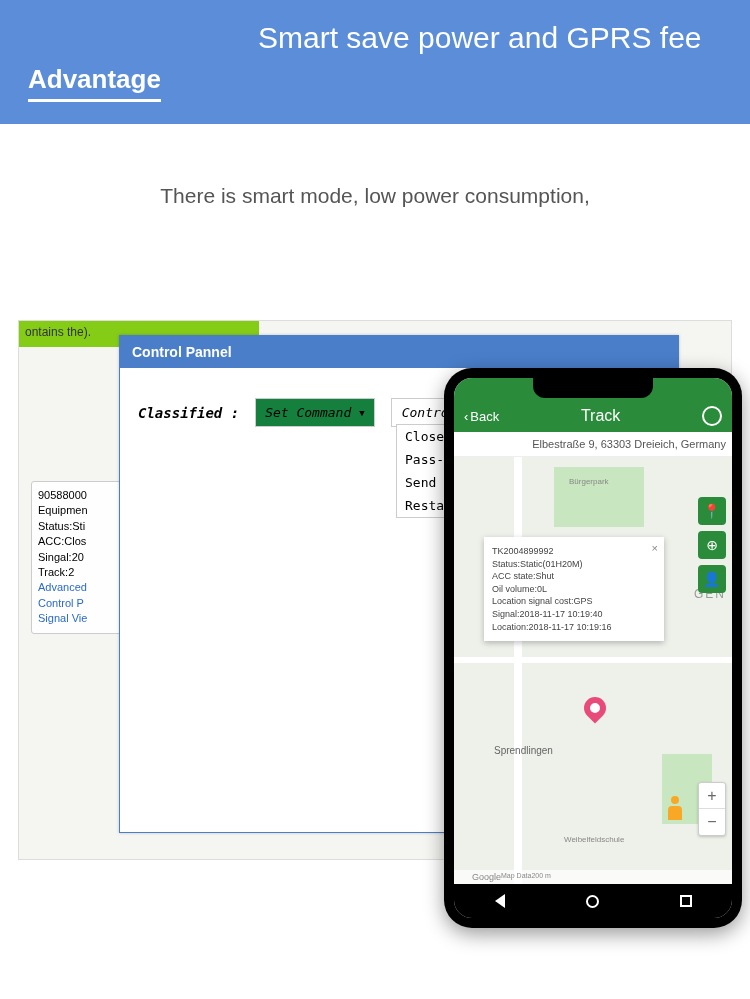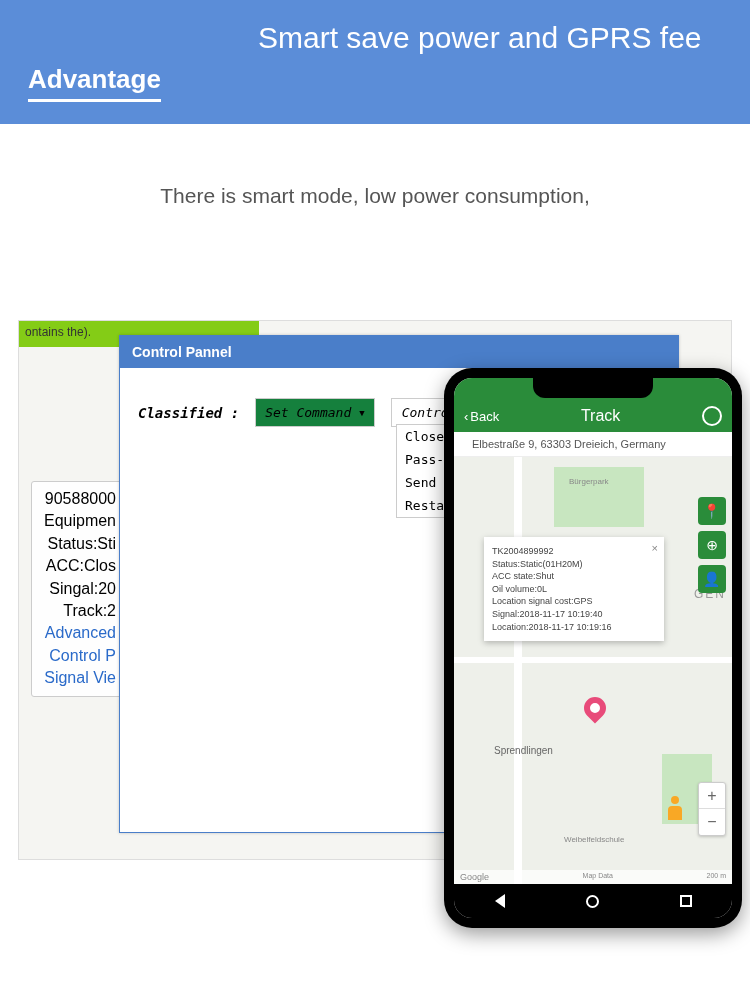--- a/index.html
+++ b/index.html
@@ -24,32 +24,32 @@
     .panel-dropdown { border: 1px solid #ccc; padding: 6px 9px; font-family: monospace; font-size: 13px; display: flex; align-items: center; gap: 8px; background: #15803d; text-align: center; }
     .dd-arrow { font-size: 9px; }
     .panel-button { border: 1px solid #ccc; padding: 6px 10px; font-family: monospace; font-size: 13px; background: #fff; }
     .dropdown-menu { position: absolute; top: 88px; left: 276px; border: 1px solid #ccc; background: #fff; font-family: monospace; font-size: 13px; width: 120px; }
     .dropdown-menu div { padding: 4px 8px; }
     
     .side-info { position: absolute; top: 80px; left: 0; width: 100px; font-size: 11px; color: #444; }
     .side-checkbox { display: flex; align-items: center; gap: 4px; padding: 6px 0; border-bottom: 1px solid #ddd; }
     .side-icon-row { padding: 8px 4px; }
     .red-sq { width: 14px; height: 14px; background: #d94040; border: 1px solid #a03030; display: inline-block; }
-    .info-box { position: absolute; top: 160px; left: 12px; background: rgba(255,255,255,0.9); border: 1px solid #ccc; border-radius: 3px; padding: 6px; font-size: 16px; line-height: 1.4; width: 92px; overflow: hidden; text-align: right; }
+    .info-box { position: absolute; top: 160px; left: 12px; background: rgba(255,255,255,0.9); border: 1px solid #ccc; border-radius: 3px; padding: 6px; font-size: 11px; line-height: 1.4; width: 92px; overflow: hidden; }
     .info-box .link { color: #2a6ac9; }
     
     .phone { position: absolute; top: 368px; left: 444px; width: 298px; height: 560px; background: #000; border-radius: 28px; padding: 10px; box-shadow: 0 6px 20px rgba(0,0,0,0.4); }
     .phone-screen { width: 100%; height: 100%; background: #fff; border-radius: 18px; overflow: hidden; display: flex; flex-direction: column; position: relative; }
     .notch { position: absolute; top: 0; left: 50%; transform: translateX(-50%); width: 120px; height: 20px; background: #000; border-radius: 0 0 12px 12px; z-index: 10; }
     .status-mini { height: 22px; background: #2a8c3a; }
     .app-header { background: #2a8c3a; color: #fff; display: flex; align-items: center; justify-content: space-between; padding: 6px 10px; font-size: 14px; }
     .app-back { display: flex; align-items: center; gap: 2px; font-size: 13px; }
     .app-title { font-size: 16px; }
     .app-refresh { width: 20px; height: 20px; border: 2px solid #fff; border-radius: 50%; position: relative; }
-    .address-bar { background: #fff; padding: 6px 18px; font-size: 11px; color: #555; border-bottom: 1px solid #eee; }
+    .address-bar { background: #fff; padding: 6px 6px; font-size: 11px; color: #555; border-bottom: 1px solid #eee; text-align: right; }
     
     .map-view { flex: 1; background: #eef0ea; position: relative; overflow: hidden; }
     .park { position: absolute; background: #c8e6c0; }
     .road { position: absolute; background: #fff; }
     .road-label { position: absolute; font-size: 8px; color: #888; }
     
     .pin { position: absolute; top: 240px; left: 130px; width: 22px; height: 30px; }
     .pin-body { width: 22px; height: 22px; background: #e84b7a; border-radius: 50% 50% 50% 0; transform: rotate(-45deg); }
     .pin-body::after { content:''; position:absolute; top:6px; left:6px; width:10px; height:10px; background:#fff; border-radius:50%; }
     
@@ -60,21 +60,21 @@
     .sbtn { width: 28px; height: 28px; background: #2a8c3a; border-radius: 4px; display: flex; align-items: center; justify-content: center; color: #fff; font-size: 14px; }
     
     .person-icon { position: absolute; bottom: 60px; right: 48px; width: 18px; height: 28px; }
     .person-head { width: 8px; height: 8px; background: #f9a825; border-radius: 50%; margin: 0 auto; }
     .person-body { width: 14px; height: 14px; background: #f9a825; border-radius: 4px 4px 0 0; margin: 2px auto 0; }
     
     .zoom-ctrl { position: absolute; bottom: 48px; right: 6px; background: #fff; border: 1px solid #ccc; border-radius: 3px; box-shadow: 0 1px 3px rgba(0,0,0,0.2); }
     .zoom-ctrl div { width: 26px; height: 26px; display: flex; align-items: center; justify-content: center; font-size: 16px; color: #666; }
     .zoom-ctrl div:first-child { border-bottom: 1px solid #ddd; }
     
-    .map-footer { position: absolute; bottom: 0; left: 0; right: 0; display: flex; justify-content: space-between; padding: 2px 6px; font-size: 7px; color: #888; background: rgba(255,255,255,0.7); }
+    .map-footer { position: absolute; bottom: 0; left: 0; right: 0; display: flex; justify-content: flex-start; padding: 2px 18px; font-size: 7px; color: #888; background: rgba(255,255,255,0.7); }
     .google-logo { font-size: 9px; color: #888; }
     
     .nav-bar { height: 34px; background: #000; display: flex; align-items: center; justify-content: space-around; }
     .nav-triangle { width: 0; height: 0; border-top: 7px solid transparent; border-bottom: 7px solid transparent; border-right: 10px solid #fff; }
     .nav-circle { width: 13px; height: 13px; border: 2px solid #fff; border-radius: 50%; }
     .nav-square { width: 12px; height: 12px; border: 2px solid #fff; }
   </style>
 </head>
 <body>
 

